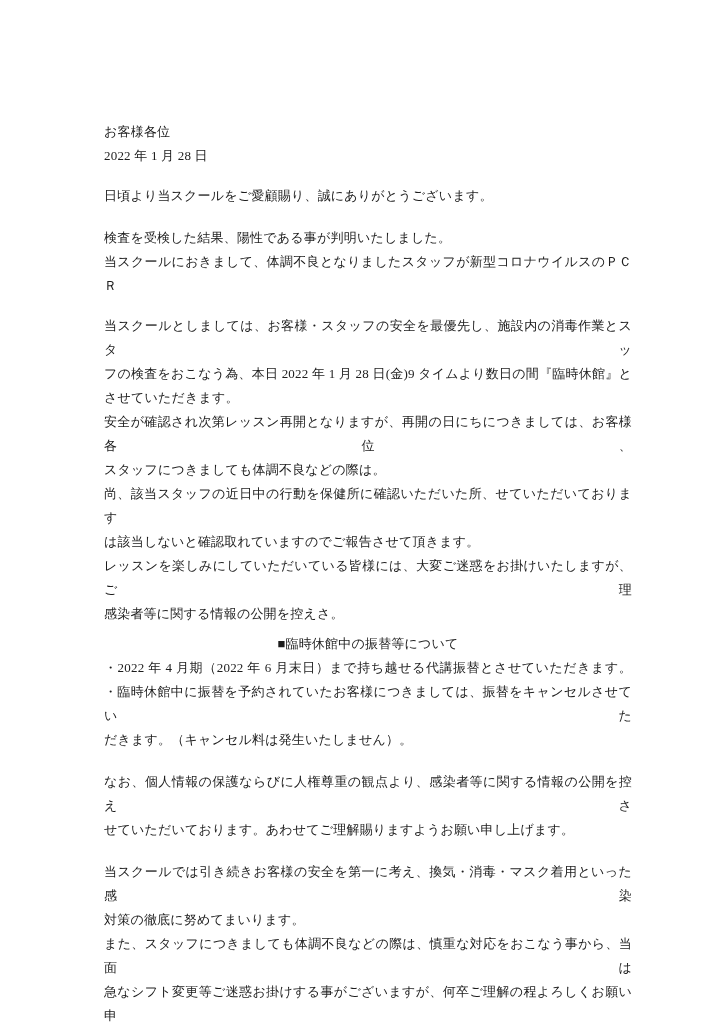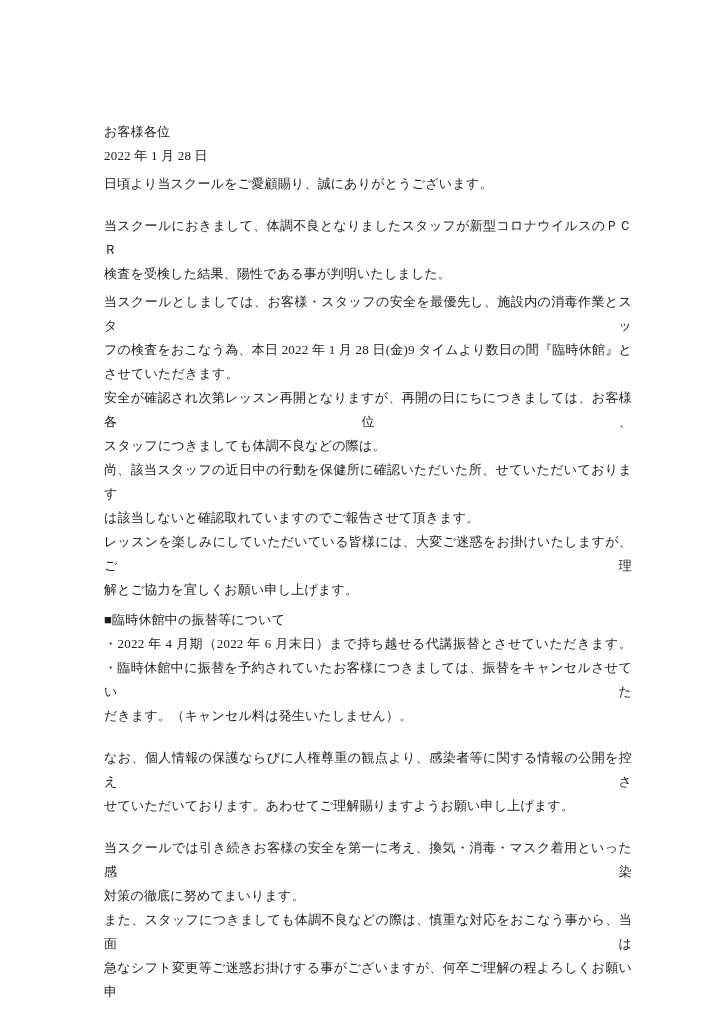--- a/index.html
+++ b/index.html
@@ -31,61 +31,61 @@
     text-align-last: justify;
   }
   
   .fill-single .tline {
     text-align: justify;
     text-align-last: justify;
   }
   .right { text-align: left; }
 
   
-  .gap-lg { margin-top: 4px; }
+  .gap-lg { margin-top: 16px; }
   .gap-md { margin-top: 18px; }
-  .gap-sm { margin-top: 6px; }
+  .gap-sm { margin-top: 6px; text-align: center; }
 </style>
 </head>
 <body>
 
 <div class="doc">
 
   <div class="tline">お客様各位</div>
 
   <div class="tline right">2022 年 1 月 28 日</div>
 
   <div class="para gap-lg">
       <div class="tline">日頃より当スクールをご愛顧賜り、誠にありがとうございます。</div>
     </div>
 
   <div class="para gap-md justify-wrap">
+      <div class="tline">検査を受検した結果、陽性である事が判明いたしました。</div>
       <div class="tline fill">当スクールにおきまして、体調不良となりましたスタッフが新型コロナウイルスのＰＣＲ</div>
-      <div class="tline">検査を受検した結果、陽性である事が判明いたしました。</div>
     </div>
 
   <div class="para gap-lg justify-wrap">
       <div class="tline fill">当スクールとしましては、お客様・スタッフの安全を最優先し、施設内の消毒作業とスタッ</div>
       <div class="tline fill">フの検査をおこなう為、本日 2022 年 1 月 28 日(金)9 タイムより数日の間『臨時休館』と</div>
       <div class="tline">させていただきます。</div>
     </div>
 
   <div class="para justify-wrap">
       <div class="tline fill">安全が確認され次第レッスン再開となりますが、再開の日にちにつきましては、お客様各位、</div>
       <div class="tline">スタッフにつきましても体調不良などの際は。</div>
     </div>
 
   <div class="para justify-wrap">
       <div class="tline fill">尚、該当スタッフの近日中の行動を保健所に確認いただいた所、せていただいております</div>
       <div class="tline">は該当しないと確認取れていますのでご報告させて頂きます。</div>
     </div>
 
   <div class="para justify-wrap">
       <div class="tline fill">レッスンを楽しみにしていただいている皆様には、大変ご迷惑をお掛けいたしますが、ご理</div>
-      <div class="tline">解とご協力を宜しくお願い申し上げます。</div>
+      <div class="tline">感染者等に関する情報の公開を控えさ。</div>
     </div>
 
   <div class="tline gap-sm">■臨時休館中の振替等について</div>
 
   <div class="para fill-single">
       <div class="tline">・2022 年 4 月期（2022 年 6 月末日）まで持ち越せる代講振替とさせていただきます。</div>
     </div>
 
   <div class="para justify-wrap">
       <div class="tline fill">・臨時休館中に振替を予約されていたお客様につきましては、振替をキャンセルさせていた</div>

